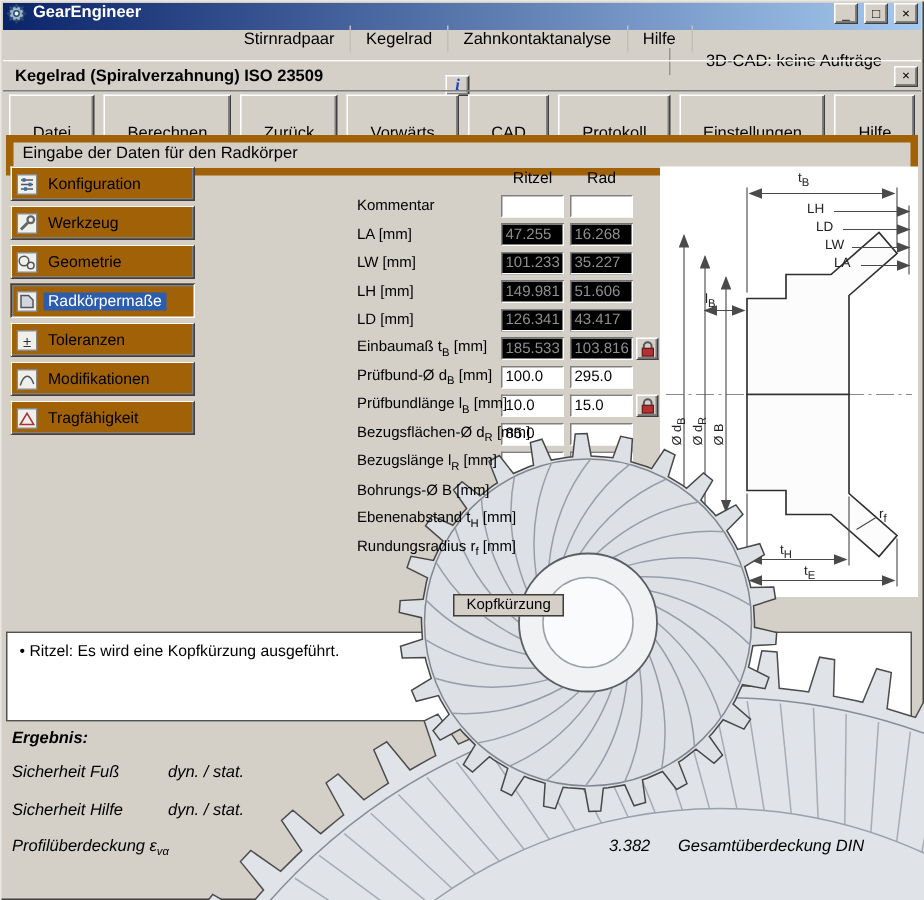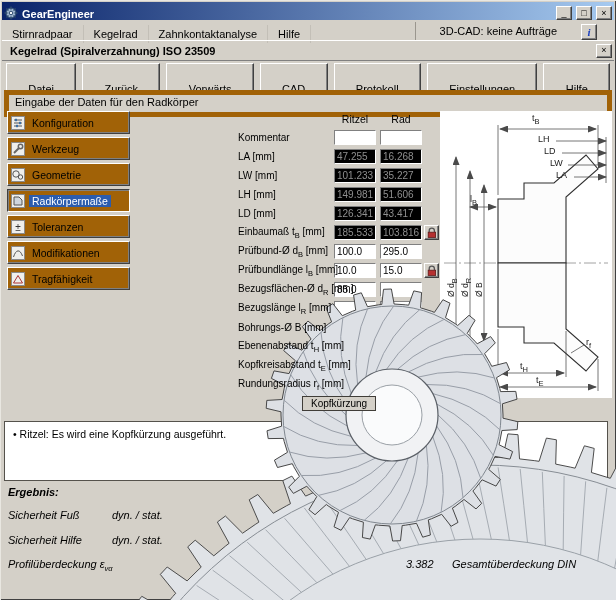--- a/index.html
+++ b/index.html
@@ -2,28 +2,28 @@
 <html style="--titlebar-left: #0a246a; --titlebar-right: #a6caf0; --panel: #d4d0c8; --accent: #2b5cad; --lock-red: #b53030;"><head>
 <meta charset="utf-8">
 <style>
   html,body{margin:0;padding:0;background:#fff;}
   .win{position:relative;width:616px;height:600px;background:var(--panel,#d4d0c8);
        font-family:"Liberation Sans",sans-serif;overflow:hidden;
        box-shadow:inset 1px 1px 0 #e9e7e1, inset -1px -1px 0 #404040;}
   
   .titlebar{position:absolute;left:2px;top:2px;right:2px;height:18px;
     background:linear-gradient(90deg,var(--titlebar-left,#0a246a),var(--titlebar-right,#a6caf0));
-    display:flex;align-items:flex-end;gap:4px;padding:0 2px;}
+    display:flex;align-items:flex-start;gap:4px;padding:0 2px;}
   .apptitle{color:#fff;font-weight:bold;font-size:11px;flex:1 1 auto;}
   .wbtn{width:16px;height:14px;font-size:9px;line-height:9px;padding:0;
     background:#d4d0c8;border:1px solid;border-color:#fff #404040 #404040 #fff;
     box-shadow:inset -1px -1px 0 #808080;font-family:"Liberation Sans",sans-serif;}
   
-  .menubar{position:absolute;left:2px;top:20px;right:15px;height:20px;display:flex;align-items:flex-end;
-    border-bottom:1px solid #b9b6ae;font-size:11px;}
+  .menubar{position:absolute;left:2px;top:20px;right:4px;height:20px;display:flex;align-items:center;
+    border-bottom:1px solid #b9b6ae;font-size:11px;flex-direction:column;}
   .menu-item{padding:3px 10px;border-right:1px solid #c3bfb7;cursor:default;}
   .menustatus{margin-left:auto;padding:3px 24px;border-left:1px solid #9a968e;font-size:11px;}
   .infobtn{width:16px;height:16px;margin-right:4px;padding:0;background:#d4d0c8;
     border:1px solid;border-color:#fff #404040 #404040 #fff;box-shadow:inset -1px -1px 0 #808080;
     color:#1a3fbf;font-family:"Liberation Serif",serif;font-style:italic;font-weight:bold;font-size:11px;}
   
   .docbar{position:absolute;left:2px;top:40px;right:2px;height:19px;display:flex;align-items:center;
     border-top:1px solid #fff;border-bottom:1px solid #808080;padding:0 2px;}
   .doctitle{font-weight:bold;font-size:11px;padding-left:6px;flex:1 1 auto;}
   
@@ -101,20 +101,21 @@
     <button class="infobtn">i</button>
   </div>
 
   <div class="docbar">
     <span class="doctitle">Kegelrad (Spiralverzahnung) ISO 23509</span>
     <button class="wbtn">×</button>
   </div>
 
   <div class="toolbar" id="toolbar">
       <button class="tbtn">Datei</button>
+      <button class="tbtn">Berechnen</button>
       <button class="tbtn">Zurück</button>
       <button class="tbtn">Vorwärts</button>
       <button class="tbtn">CAD</button>
       <button class="tbtn">Protokoll</button>
       <button class="tbtn">Einstellungen</button>
       <button class="tbtn">Hilfe</button>
     </div>
 
   <div class="sectionbar">
     <span>Eingabe der Daten für den Radkörper</span>
@@ -241,25 +242,20 @@
           <input class="ffield edit" style="">
           <input class="ffield edit" style="">
         </div>
         <div class="frow">
           <span class="flabel">Bohrungs-Ø B [mm]</span>
           <input class="ffield edit" style="">
           <input class="ffield edit" style="">
         </div>
         <div class="frow">
           <span class="flabel">Ebenenabstand t<sub>H</sub> [mm]</span>
-          <input class="ffield ro" readonly="" style="">
-          <input class="ffield ro" readonly="" style="">
-        </div>
-        <div class="frow">
-          <span class="flabel">Kopfkreisabstand t<sub>E</sub> [mm]</span>
           <input class="ffield ro" readonly="" style="">
           <input class="ffield ro" readonly="" style="">
         </div>
         <div class="frow">
           <span class="flabel">Rundungsradius r<sub>f</sub> [mm]</span>
           <input class="ffield ro" readonly="" style="">
           <input class="ffield ro" readonly="" style="">
         </div>
       </div>
   </div>

